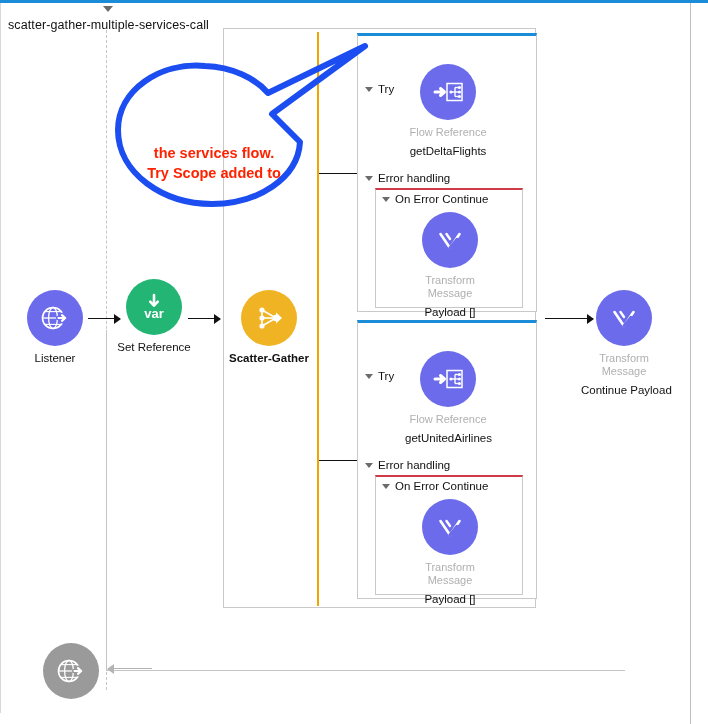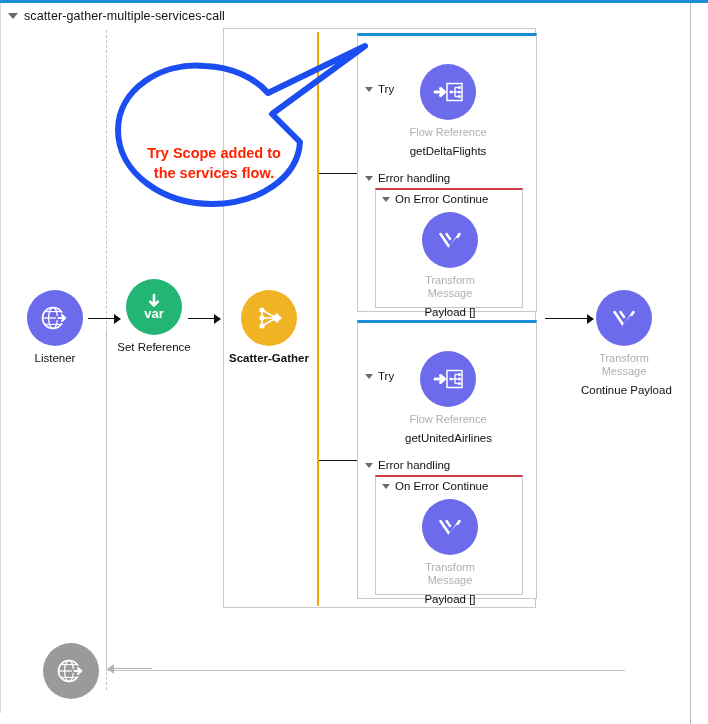--- a/index.html
+++ b/index.html
@@ -11,21 +11,21 @@
   }
 
   
   #app{position:absolute;inset:0;}
   .top-accent{position:absolute;left:0;top:0;width:708px;height:3px;background:#1a8cd8;}
   .right-rule{position:absolute;left:690px;top:3px;width:1px;height:721px;background:#bdbdbd;}
   .left-rule{position:absolute;left:0px;top:3px;width:1px;height:710px;background:#d8d8d8;}
 
   .flow-header{
     position:absolute;left:8px;top:6px;height:20px;
-    display:flex;align-items:center;gap:6px;
+    display:flex;align-items:center;gap:6px;flex-direction:column;
   }
   .tri{
     width:0;height:0;border-left:5px solid transparent;border-right:5px solid transparent;
     border-top:6px solid #6b6b6b;display:inline-block;
   }
   .tri.sm{border-left-width:4px;border-right-width:4px;border-top-width:5px;}
   .flow-title{font-size:12.5px;color:#111;letter-spacing:.1px;}
 
   
   .dashed-guide{
@@ -332,18 +332,18 @@
              C 18 136, 64 166, 112 166
              C 158 166, 198 140, 200 104
              L 172 76
              L 265 8
              L 168 55
              L 168 55
              C 155 40, 132 29, 105 28 Z" fill="none" stroke="#1b4df0" stroke-width="6" stroke-linejoin="round" stroke-linecap="round"></path>
   </svg>
 
   <div class="callout-text">
+    <div>the services flow.</div>
     <div>Try Scope added to</div>
-    <div>the services flow.</div>
   </div>
 
 
 </div>
 
 </body></html>

